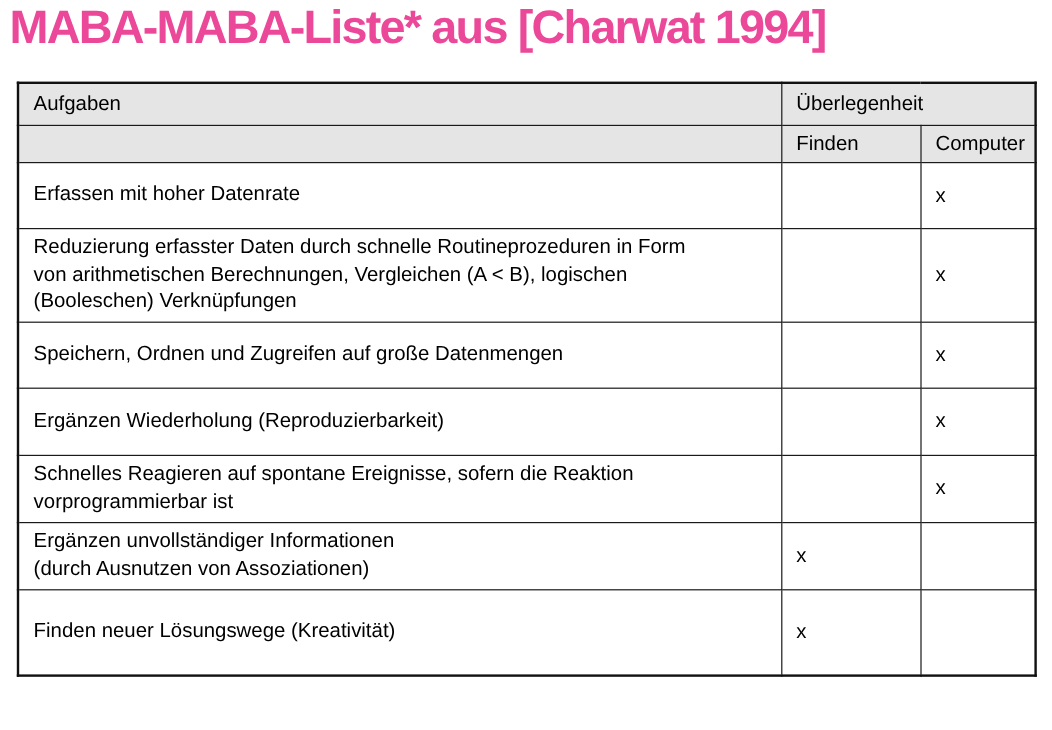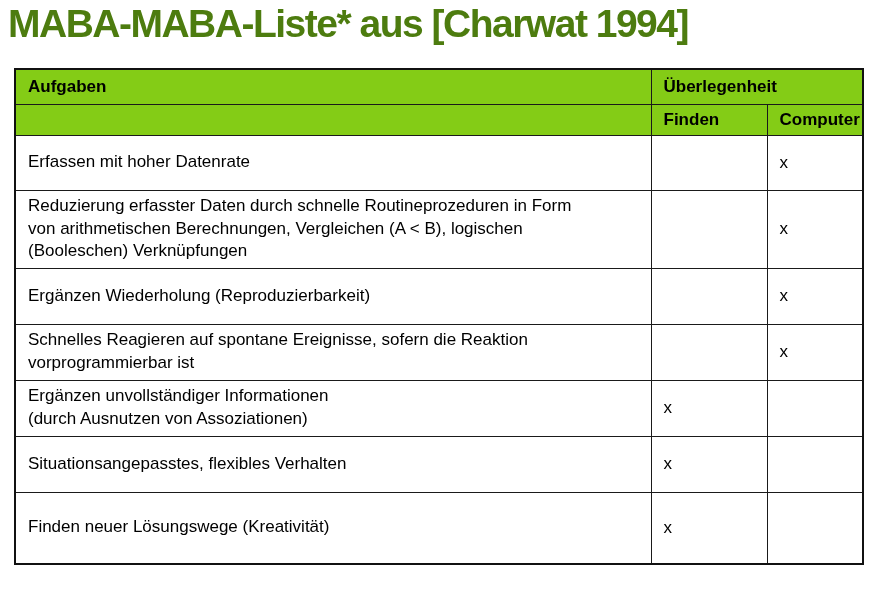--- a/index.html
+++ b/index.html
@@ -14,21 +14,21 @@
     height: 608px;
     background: #ffffff;
     overflow: hidden;
   }
   .slide-title {
     position: absolute;
     left: 8px;
     top: 2px;
     font-size: 39px;
     font-weight: bold;
-    color: #4d7c0f;
+    color: #ec4899;
     letter-spacing: -1.5px;
     white-space: nowrap;
   }
   table.maba {
     position: absolute;
     left: 14px;
     top: 68px;
     width: 848px;
     border-collapse: collapse;
     table-layout: fixed;
@@ -41,22 +41,22 @@
     padding: 3px 10px 3px 12px;
     font-weight: normal;
     text-align: left;
   }
   table.maba {
     border: 2px solid #111111;
   }
   tr.hdr1 { height: 35px; }
   tr.hdr2 { height: 31px; }
   tr.hdr1 th, tr.hdr2 th {
-    background: #84cc16;
-    font-weight: bold;
+    background: #e5e5e5;
+    font-weight: normal;
   }
   th.ueberlegenheit { text-align: center; padding-left: 0; padding-right: 0; }
   th.subhdr { padding-left: 14px; }
   td.task {
     white-space: pre-line;
     line-height: 1.33;
     padding-top: 5px;
     padding-bottom: 5px;
   }
   td.mark {
@@ -106,20 +106,25 @@
     </tr>
 
     <tr class="r1">
       <td class="task">Reduzierung erfasster Daten durch schnelle Routineprozeduren in Form
 von  arithmetischen Berechnungen, Vergleichen (A &lt; B), logischen
 (Booleschen) Verknüpfungen</td>
       <td class="mark"></td>
       <td class="mark">x</td>
     </tr>
 
+    <tr class="r2">
+      <td class="task">Speichern, Ordnen und Zugreifen auf große Datenmengen</td>
+      <td class="mark"></td>
+      <td class="mark">x</td>
+    </tr>
 
     <tr class="r3">
       <td class="task">Ergänzen Wiederholung (Reproduzierbarkeit)</td>
       <td class="mark"></td>
       <td class="mark">x</td>
     </tr>
 
     <tr class="r4">
       <td class="task">Schnelles Reagieren auf spontane Ereignisse, sofern die Reaktion
 vorprogrammierbar ist</td>
@@ -127,25 +132,20 @@
       <td class="mark">x</td>
     </tr>
 
     <tr class="r5">
       <td class="task">Ergänzen unvollständiger Informationen
 (durch Ausnutzen von Assoziationen)</td>
       <td class="mark">x</td>
       <td class="mark"></td>
     </tr>
 
-    <tr class="r6">
-      <td class="task">Situationsangepasstes, flexibles Verhalten</td>
-      <td class="mark">x</td>
-      <td class="mark"></td>
-    </tr>
 
     <tr class="r7">
       <td class="task">Finden neuer Lösungswege (Kreativität)</td>
       <td class="mark">x</td>
       <td class="mark"></td>
     </tr>
 
   </tbody>
     </table>
 </div>

